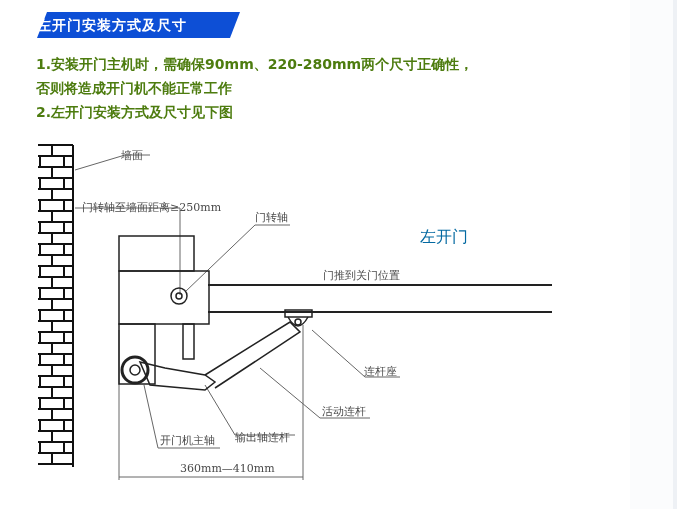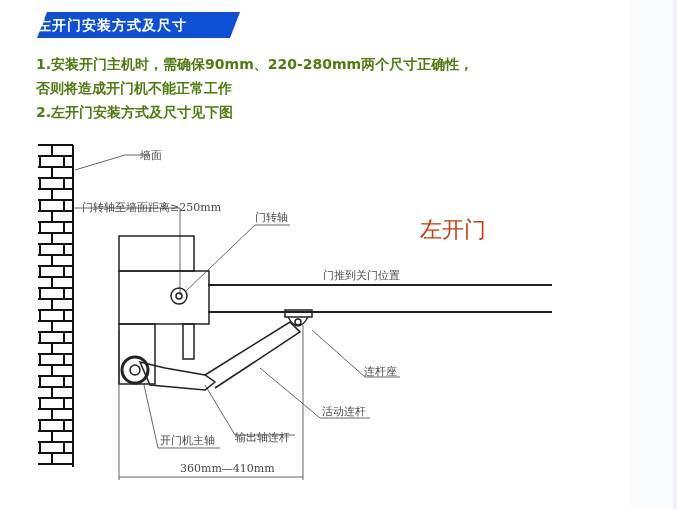--- a/index.html
+++ b/index.html
@@ -10,21 +10,21 @@
   .banner { position:absolute; left:37px; top:12px; width:203px; height:26px; }
   .banner svg { position:absolute; left:0; top:0; }
   .banner-text { position:absolute; left:0; top:0; width:203px; height:26px; line-height:26px;
                  text-align:left; color:#ffffff; font-weight:bold; font-size:14px; letter-spacing:1px; }
   .para { position:absolute; left:36px; color:#4d7c0f; font-weight:bold; font-size:14px; white-space:nowrap; }
   .p1 { top:56px; }
   .p2 { top:80px;text-align:center; }
   .p3 { top:104px; }
   .diagram { position:absolute; left:0; top:130px; width:677px; height:379px; }
   .lbl { position:absolute; font-size:11px; color:#4a4a4a; white-space:nowrap; font-family:"DejaVu Serif", serif; }
-  .lbl-big { font-size:22px; color:#c2410c; }
+  .lbl-big { font-size:16px; color:#0369a1;margin-top:12px; }
 </style>
 </head>
 <body>
 
 <div class="right-strip2"></div>
 <div class="right-strip"></div>
 
 <div class="banner">
   <svg width="203" height="26">
     <polygon points="10,0 203,0 193,26 0,26" fill="#0d4fd6"></polygon>
@@ -157,21 +157,21 @@
       <circle cx="135" cy="240" r="13" stroke-width="3"></circle>
         <circle cx="135" cy="240" r="5"></circle>
       <path d="M140,232 L165,238 L205,245 L215,252 L205,260 L150,255 Z"></path>
       <path d="M205,245 L290,192 L300,202 L215,258"></path>
       <path d="M285,187 L312,187 L312,180 L285,180 Z"></path>
       <path d="M288,187 Q298,205 308,187"></path>
       <circle cx="298" cy="192" r="3"></circle>
     </g>
   </svg>
 
-  <div class="lbl" style="left:140px;top:18px;">墙面</div>
+  <div class="lbl" style="left:121px;top:18px;">墙面</div>
   <div class="lbl" style="left:82px;top:70px;">门转轴至墙面距离≥250mm</div>
   <div class="lbl" style="left:255px;top:80px;">门转轴</div>
   <div class="lbl lbl-big" style="left:420px;top:85px;">左开门</div>
   <div class="lbl" style="left:323px;top:138px;">门推到关门位置</div>
   <div class="lbl" style="left:364px;top:234px;">连杆座</div>
   <div class="lbl" style="left:322px;top:274px;">活动连杆</div>
   <div class="lbl" style="left:235px;top:290px;margin-top:10px;">输出轴连杆</div>
   <div class="lbl" style="left:160px;top:303px;">开门机主轴</div>
   <div class="lbl" style="left:180px;top:332px;">360mm—410mm</div>
 </div>

